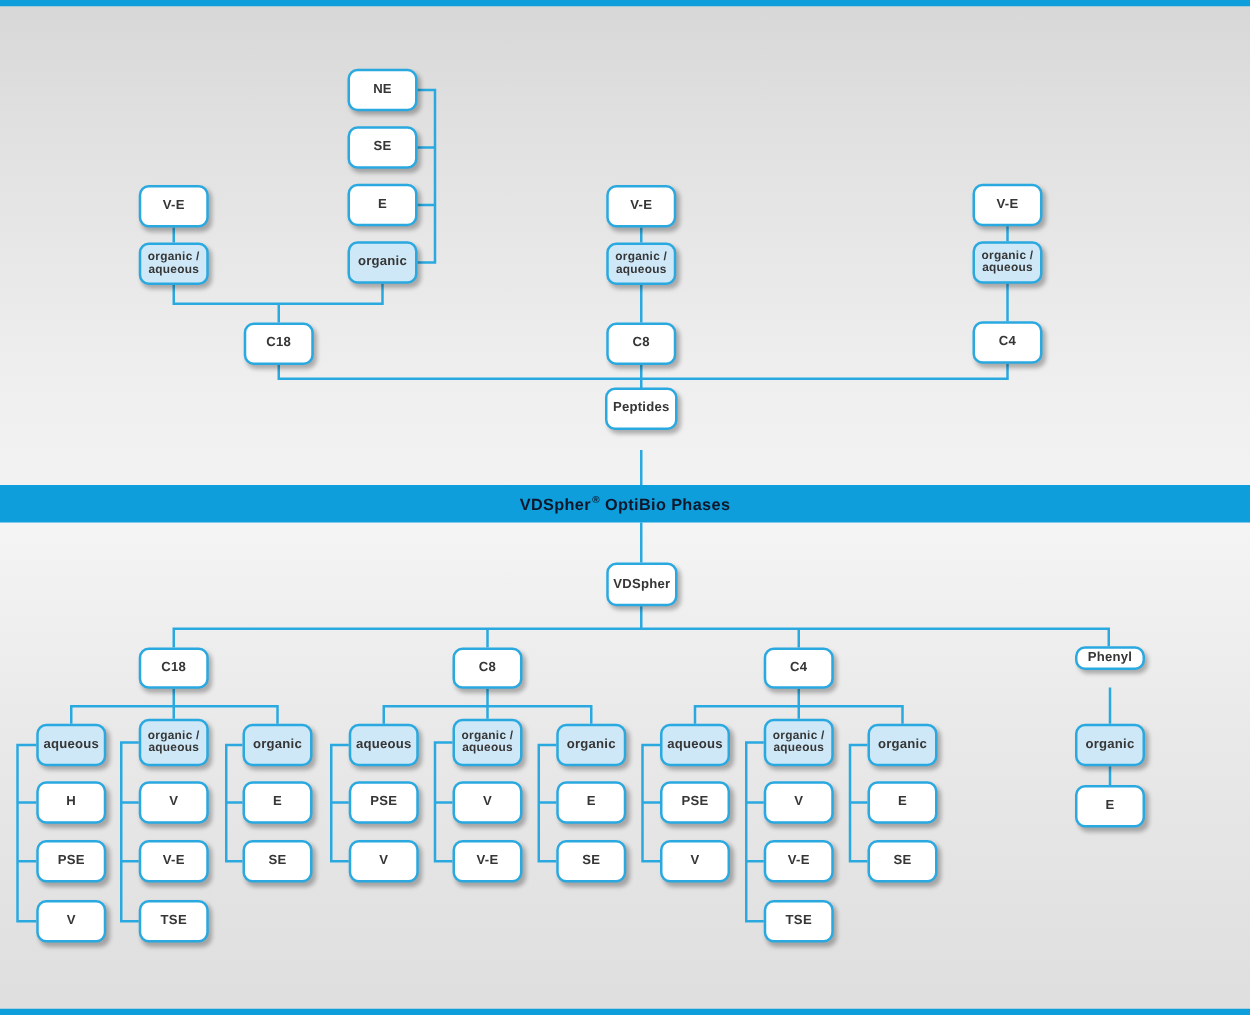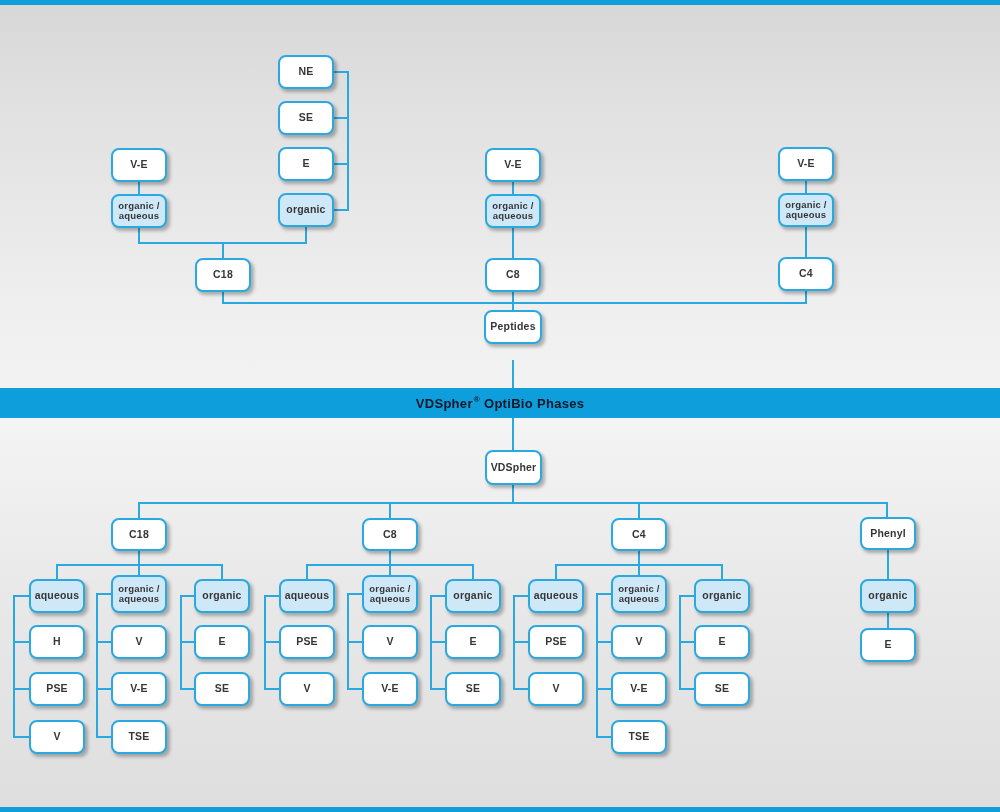--- a/index.html
+++ b/index.html
@@ -116,18 +116,18 @@
   <div class="node hl two" style="left:611px;top:575px;height:38px">organic / aqueous</div>
   <div class="node hl" style="left:694px;top:579px">organic</div>
   <div class="node" style="left:528px;top:625px">PSE</div>
   <div class="node" style="left:528px;top:672px">V</div>
   <div class="node" style="left:611px;top:625px">V</div>
   <div class="node" style="left:611px;top:672px">V-E</div>
   <div class="node" style="left:611px;top:720px">TSE</div>
   <div class="node" style="left:694px;top:625px">E</div>
   <div class="node" style="left:694px;top:672px">SE</div>
 
-  <div class="node" style="left:860px;top:517px;height:33px">Phenyl</div>
+  <div class="node" style="left:860px;top:517px;height:19px">Phenyl</div>
   <div class="node hl" style="left:860px;top:579px">organic</div>
   <div class="node" style="left:860px;top:628px">E</div>
 
   <div class="bar bar-bottom"></div>
 </div>
 
 </body></html>

